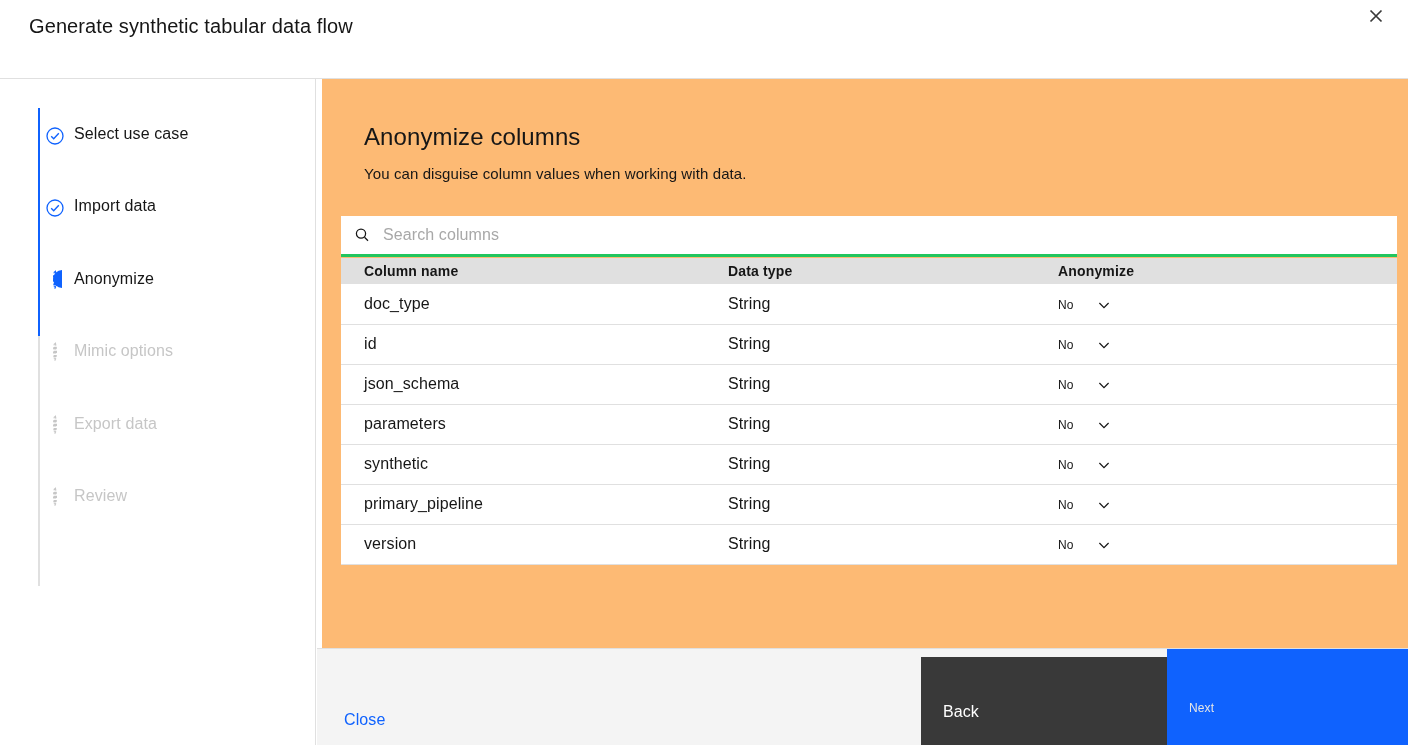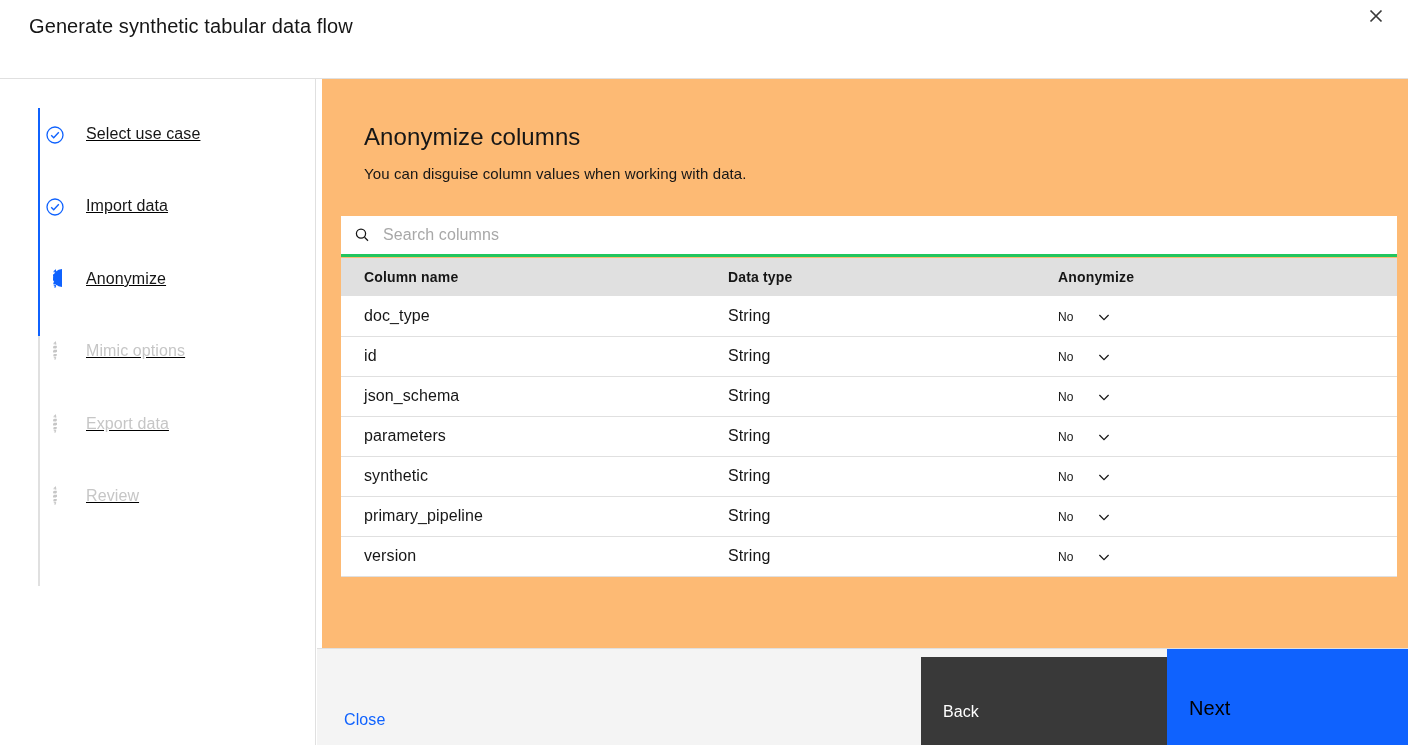--- a/index.html
+++ b/index.html
@@ -83,28 +83,27 @@
     left: 38px;
     top: 29px;
     width: 2px;
     height: 228px;
     background: #0f62fe;
   }
   .step {
     position: absolute;
     left: 46px;
     display: flex;
-    align-items: flex-start;
-    gap: 22px;
+    align-items: center;
+    gap: 10px;
     background: transparent;
     border: none;
     cursor: pointer;
     padding: 0;
     font-family: inherit;
-    text-decoration: underline;
   }
   .step-icon {
     width: 18px;
     height: 18px;
     flex: 0 0 18px;
     margin-top: 3px;
     display: block;
   }
   .step-label {
     font-size: 16px;
@@ -217,21 +216,21 @@
     border-collapse: collapse;
     table-layout: fixed;
   }
   table.cols th {
     background: #e0e0e0;
     text-align: left;
     font-size: 14px;
     font-weight: 700;
     color: #161616;
     letter-spacing: 0.16px;
-    height: 38px;
+    height: 26px;
     padding: 0 0 0 23px;
     vertical-align: middle;
   }
   table.cols td {
     background: #ffffff;
     border-bottom: 1px solid #e0e0e0;
     height: 40px;
     font-size: 16px;
     color: #161616;
     letter-spacing: 0.1px;
@@ -302,22 +301,22 @@
     position: absolute;
     left: 850px; top: 0;
     width: 241px;
     height: 96px;
     background: #0f62fe;
     border: none;
     cursor: pointer;
     text-align: left;
     padding: 22px 0 0 22px;
     font-family: inherit;
-    font-size: 20px;
-    color: #000000;
+    font-size: 12px;
+    color: #e5e5e5;
     letter-spacing: 0.1px;
   }
 </style>
 </head>
 <body>
 
 <div id="app">
 
   <div class="titlebar">
     <div class="title-text">Generate synthetic tabular data flow</div>

